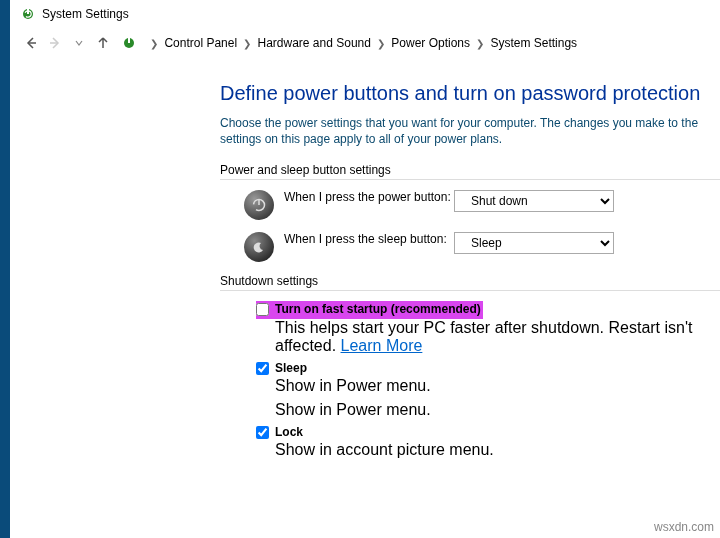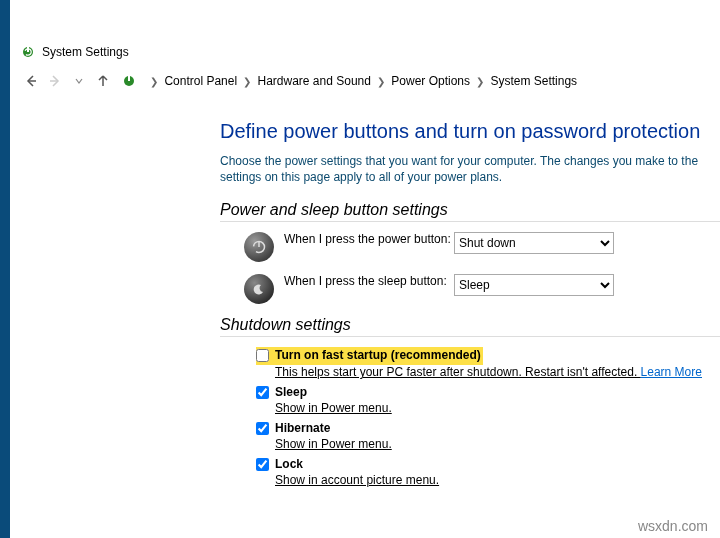--- a/index.html
+++ b/index.html
@@ -1,45 +1,45 @@
 <!DOCTYPE html>
 <html><head>
   <meta charset="utf-8">
   <style>
     * { box-sizing: border-box; margin: 0; padding: 0; }
     body { font-family: "Segoe UI", Tahoma, sans-serif; font-size: 12px; color: #000; background: #fff; width: 720px; height: 538px; overflow: hidden; position: relative; }
     .sidebar { position: absolute; left: 0; top: 0; width: 10px; height: 538px; background: #0a4b7a; }
-    .main { margin-left: 10px; margin-top: 38px; }
+    .main { margin-left: 10px; }
     .titlebar { display: flex; align-items: center; padding: 6px 10px; font-size: 12px; }
     .title-icon { width: 16px; height: 16px; margin-right: 6px; display: inline-flex; align-items: center; justify-content: center; }
     .navbar { display: flex; align-items: center; padding: 4px 10px 10px 10px; font-size: 12px; }
     .nav-arrow { width: 22px; height: 22px; display: inline-flex; align-items: center; justify-content: center; color: #555; margin-right: 2px; cursor: pointer; }
     .nav-arrow.disabled { color: #bbb; }
     .nav-up { margin-right: 4px; }
     .nav-icon-cp { width: 18px; height: 18px; margin: 0 6px 0 2px; display: inline-flex; align-items: center; justify-content: center; }
     .crumb { color: #000; cursor: pointer; }
     .crumb-sep { color: #666; margin: 0 6px; font-size: 10px; }
     .content { padding: 18px 0 0 210px; }
     h1 { color: #003399; font-weight: 400; font-size: 20px; margin-bottom: 10px; }
     .desc { font-size: 12px; color: #0c4a6e; margin-bottom: 16px; line-height: 1.35; }
-    .section-head { font-size: 16px; color: #000; margin-bottom: 2px; font-style: italic; }
+    .section-head { font-size: 12px; color: #000; margin-bottom: 2px; }
     hr.sep { border: none; border-top: 1px solid #ddd; margin: 2px 0 10px 0; }
     .button-row { display: flex; align-items: flex-start; margin: 0 0 12px 24px; }
     .pb-icon { width: 30px; height: 30px; border-radius: 50%; background: radial-gradient(circle at 35% 30%, #999, #444 70%, #222); display: inline-flex; align-items: center; justify-content: center; margin-right: 10px; flex-shrink: 0; }
     .pb-icon.sleep { background: radial-gradient(circle at 35% 30%, #888, #333 70%, #111); }
     .button-label { font-size: 12px; width: 170px; }
-    select.dd { width: 160px; height: 22px; font-size: 12px; border: 1px solid #aaa; background: #fff; padding: 0 0; }
+    select.dd { width: 160px; height: 22px; font-size: 12px; border: 1px solid #aaa; background: #fff; padding: 0 12px; }
     .shutdown-list { margin-left: 36px; }
     .cb-row { display: flex; align-items: flex-start; margin-bottom: 2px; }
     .cb { width: 13px; height: 13px; margin: 1px 6px 0 0; flex-shrink: 0; }
     .cb-text b { font-weight: 700; }
-    .sub { margin: 0 0 6px 19px; font-size: 12px; text-decoration: underline; }
-    .highlight { background: #fde047; display: inline-block; padding: 1px 2px 1px 0; }
+    .sub { margin: 0 0 6px 19px; font-size: 16px; }
+    .highlight { background: #d946ef; display: inline-block; padding: 1px 2px 1px 0; }
     a.link { color: #0066cc; text-decoration: underline; cursor: pointer; }
-    .watermark { position: absolute; right: 12px; bottom: 4px; font-size: 14px; color: #888; }
+    .watermark { position: absolute; right: 6px; bottom: 4px; font-size: 12px; color: #888; }
     svg { display: block; }
   </style>
 </head>
 <body>
 
 <div class="sidebar"></div>
 
 <div class="main">
 
   <div class="titlebar">
@@ -137,24 +137,20 @@
       <div class="sub">
         <span>This helps start your PC faster after shutdown. Restart isn't affected. </span><a class="link">Learn More</a>
       </div>
 
       <div class="cb-row">
         <input type="checkbox" class="cb" checked="" style="">
         <span class="cb-text"><b>Sleep</b></span>
       </div>
       <div class="sub">Show in Power menu.</div>
 
-      <div class="cb-row">
-        <input type="checkbox" class="cb" checked="" style="">
-        <span class="cb-text"><b>Hibernate</b></span>
-      </div>
       <div class="sub">Show in Power menu.</div>
 
       <div class="cb-row">
         <input type="checkbox" class="cb" checked="" style="">
         <span class="cb-text"><b>Lock</b></span>
       </div>
       <div class="sub">Show in account picture menu.</div>
     </div>
   </div>
 </div>

